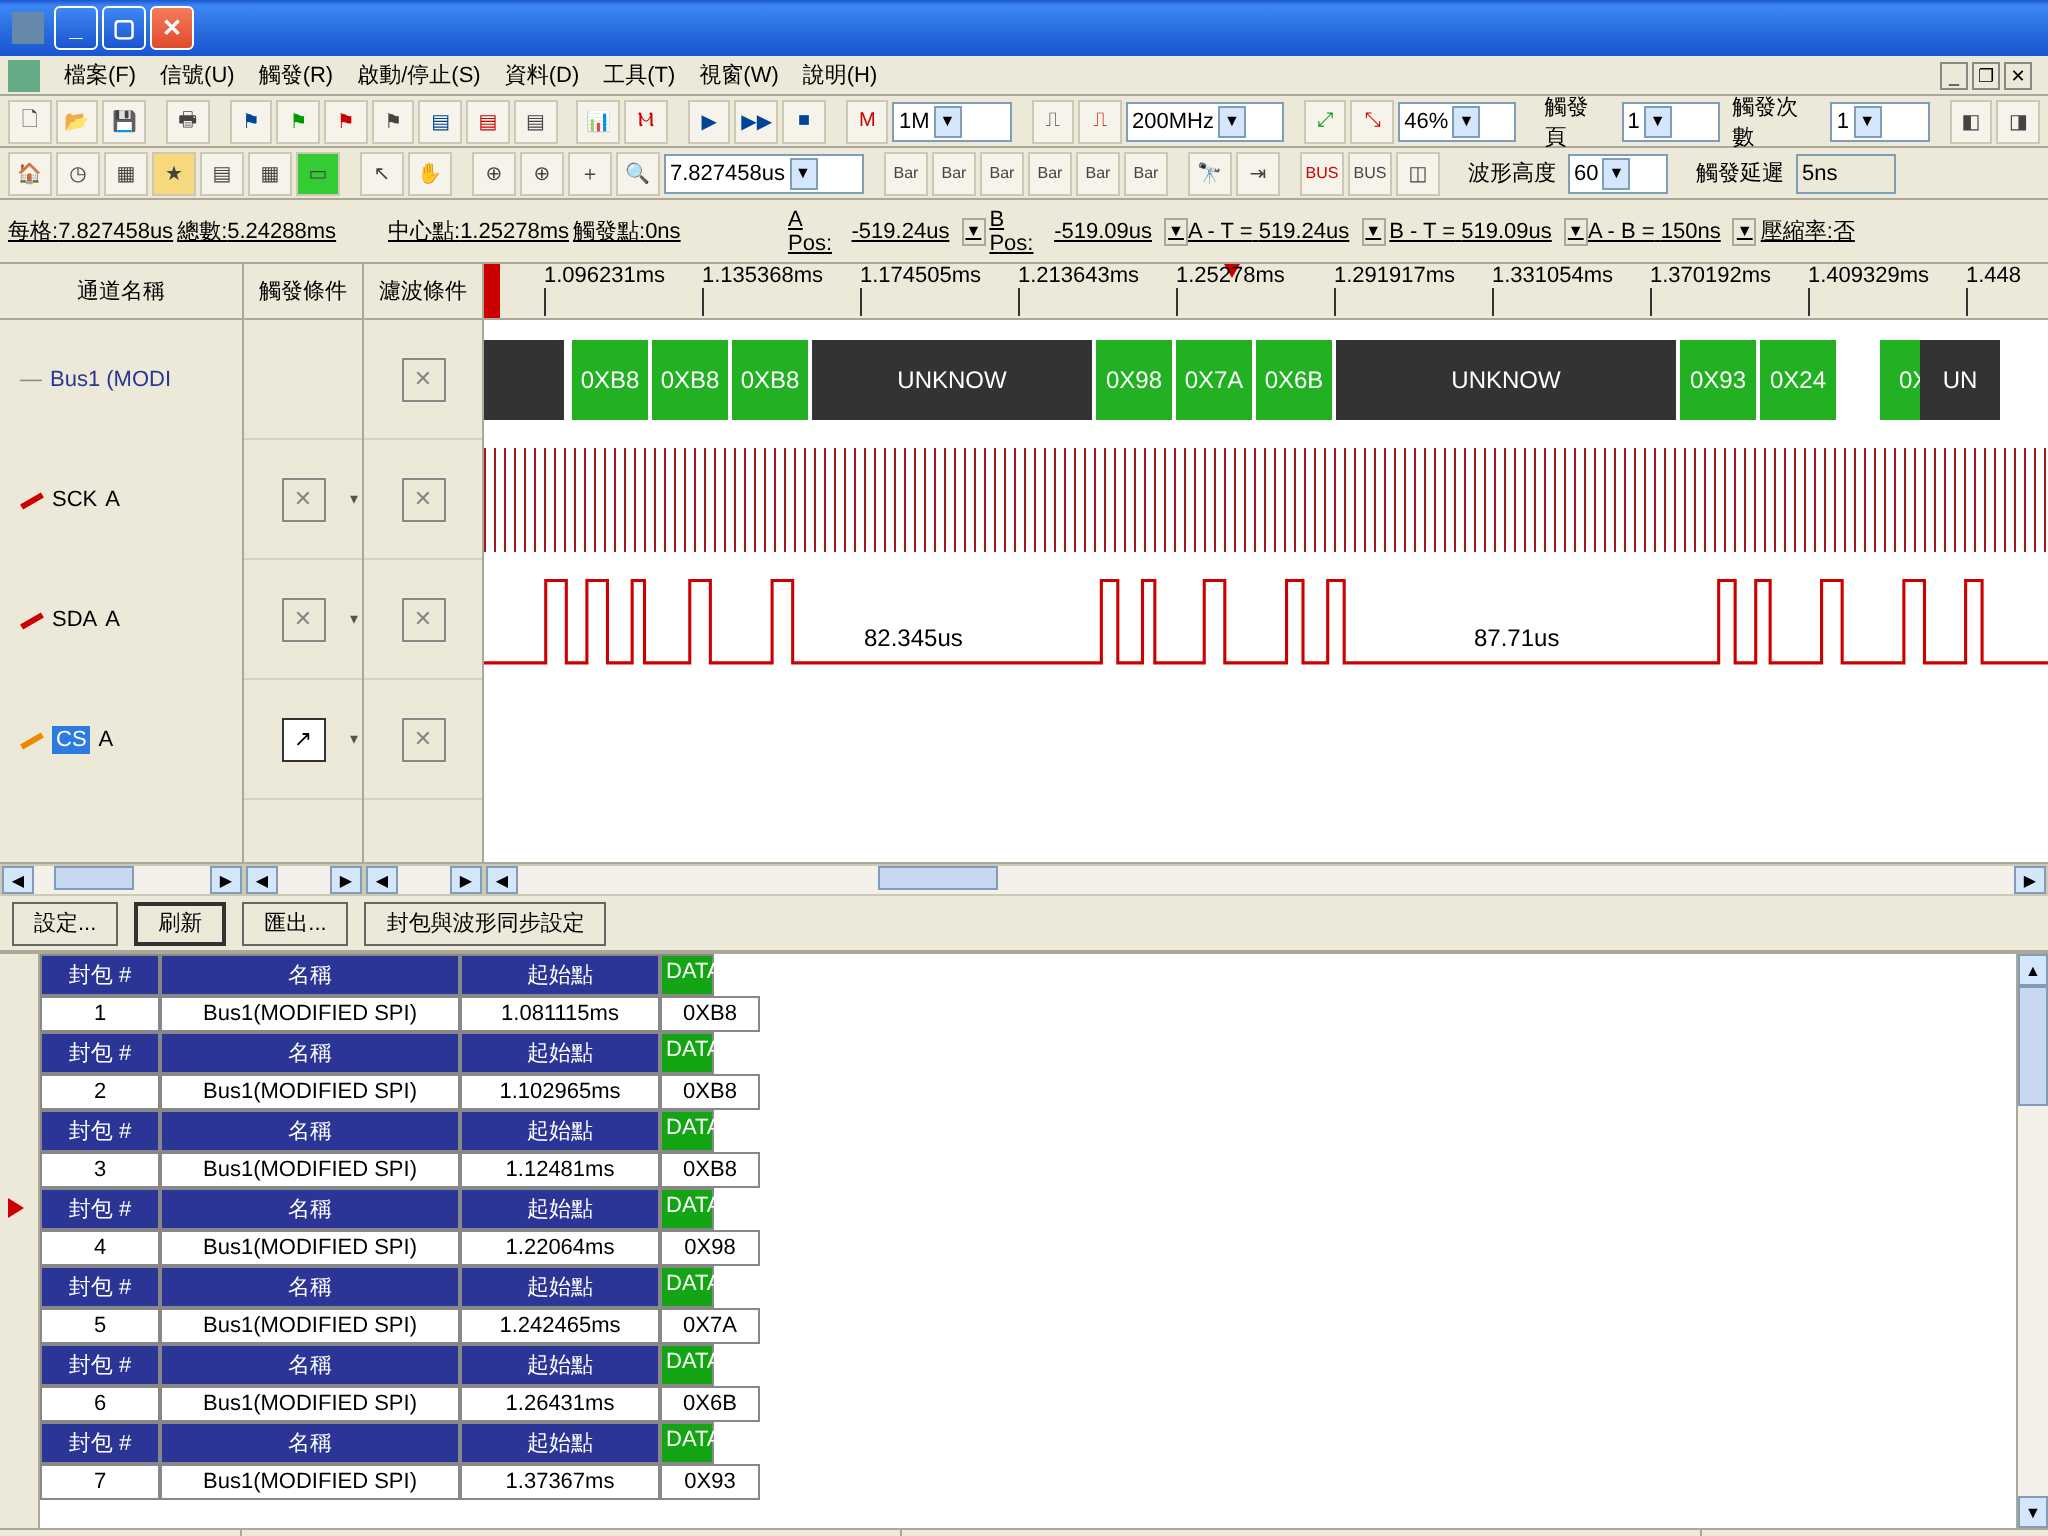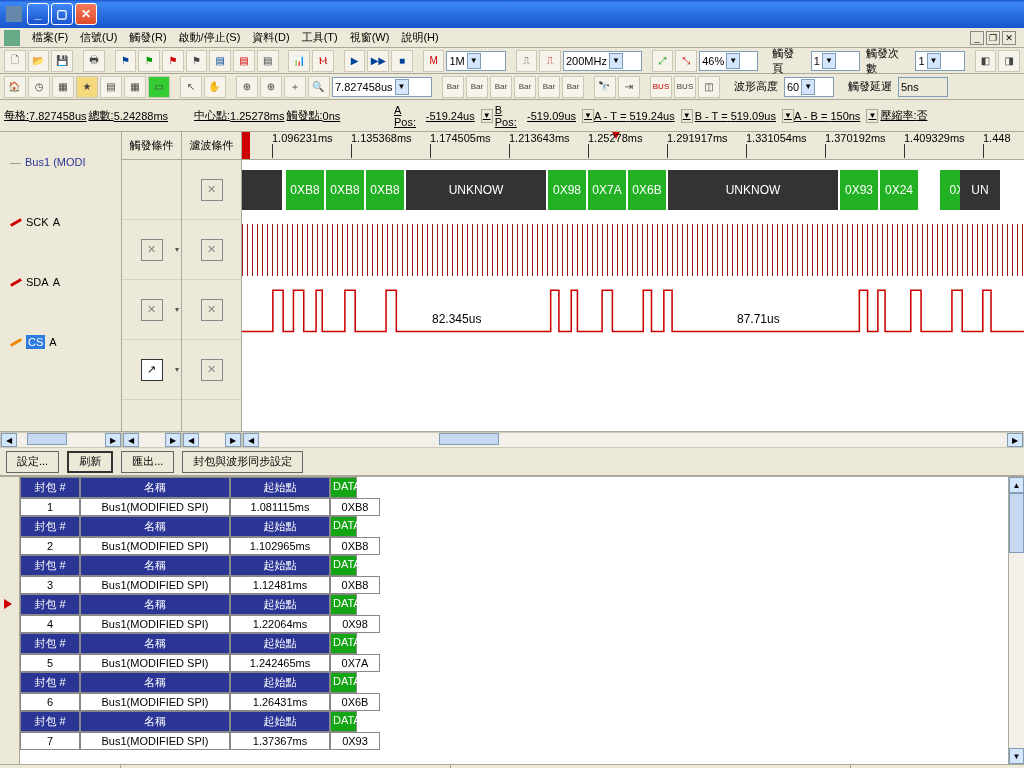--- a/index.html
+++ b/index.html
@@ -285,20 +285,21 @@
     <div class="row">
         <span>壓縮率:</span>
         <span>否</span>
       </div>
   </div>
 </div>
 
 <div class="mainsplit">
 
   <div class="chcol">
+    <div class="hdr">通道名稱</div>
     <div class="chrow">
       <span style="color:#888">—</span>
       <span class="chname" style="color:#2a3596">Bus1 (MODI</span>
     </div>
     <div class="chrow">
       <span class="probe"></span>
       <span class="chname">SCK</span>
       <span class="chname">A</span>
     </div>
     <div class="chrow">

